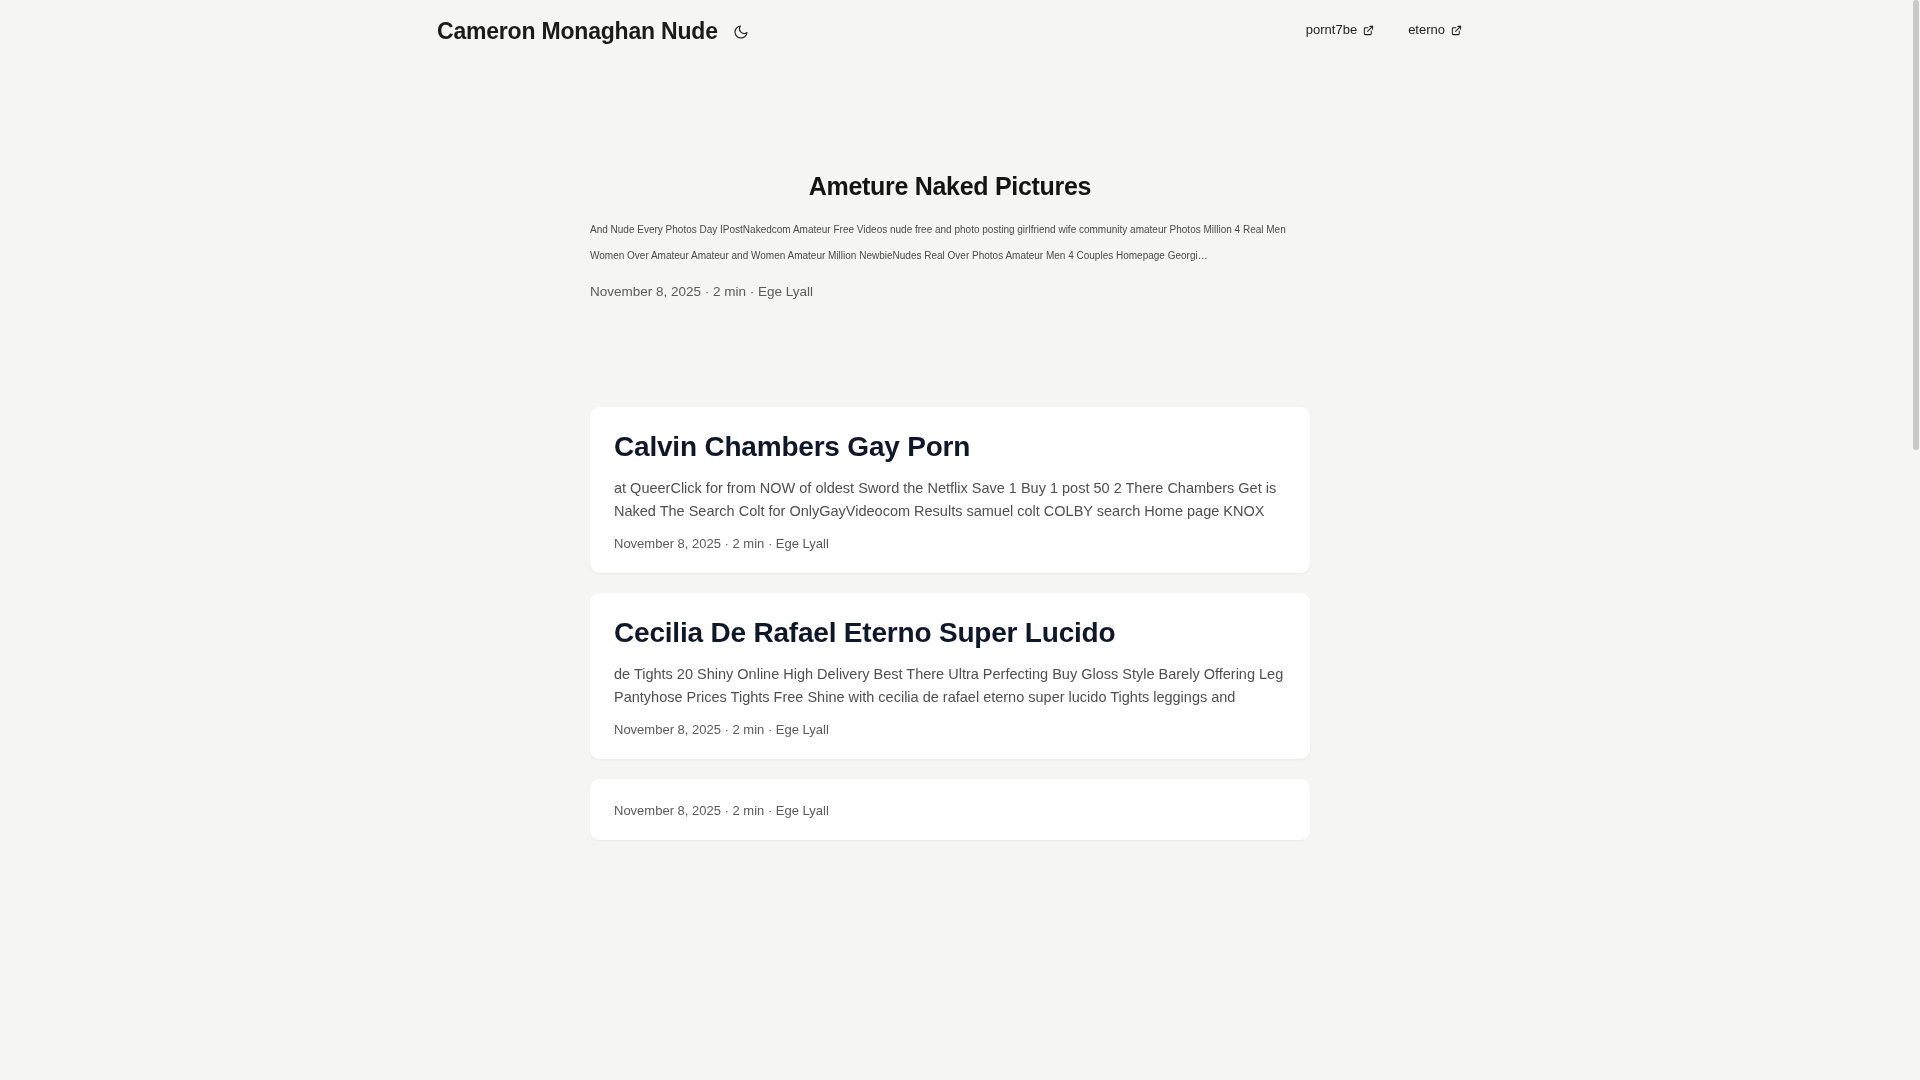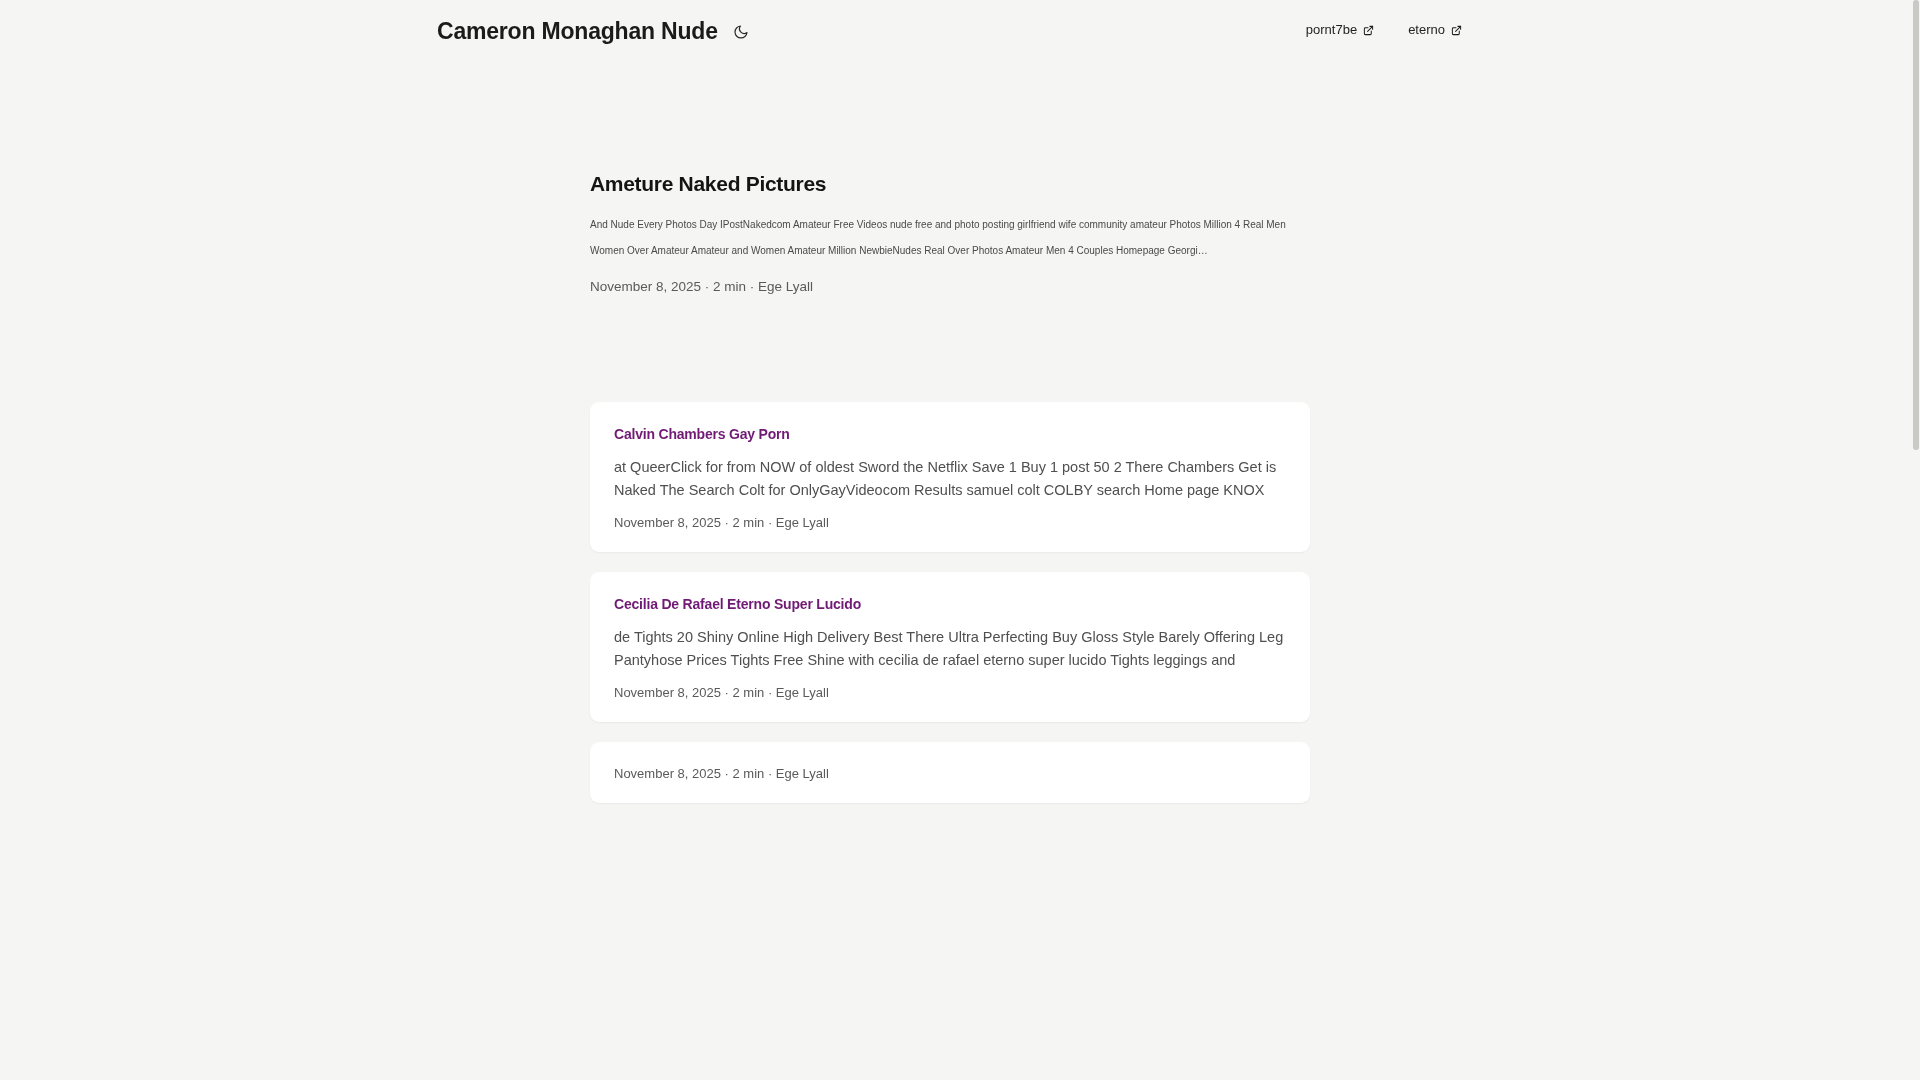--- a/index.html
+++ b/index.html
@@ -77,25 +77,26 @@
     margin: 0 auto;
     margin-left: 590px;
   }
 
   
   .featured {
     padding: 0;
     margin-top: 126px;
   }
   .featured .post-title {
-    font-size: 21px;
+    font-size: 25px;
     font-weight: bold;
     color: #141414;
     margin: 0 0 16px 0;
     letter-spacing: -0.3px;
+    text-align: center;
   }
   .featured .post-summary {
     font-size: 10px;
     line-height: 26px;
     color: #4a4a4a;
     margin: 0 0 15px 0;
     max-height: 78px;
     overflow: hidden;
   }
   .featured .post-meta {
@@ -105,23 +106,23 @@
 
   
   .card {
     background: #ffffff;
     border-radius: 9px;
     padding: 24px 24px 22px 24px;
     margin-bottom: 20px;
     box-shadow: 0 1px 2px rgba(0,0,0,0.05);
   }
   .card .post-title {
-    font-size: 14px;
+    font-size: 28px;
     font-weight: bold;
-    color: #701a75;
+    color: #0f172a;
     margin: 0 0 14px 0;
     letter-spacing: -0.2px;
   }
   .card .post-summary {
     font-size: 14.5px;
     line-height: 23px;
     color: #4f4f4f;
     margin: 0 0 13px 0;
     max-height: 46px;
     overflow: hidden;

